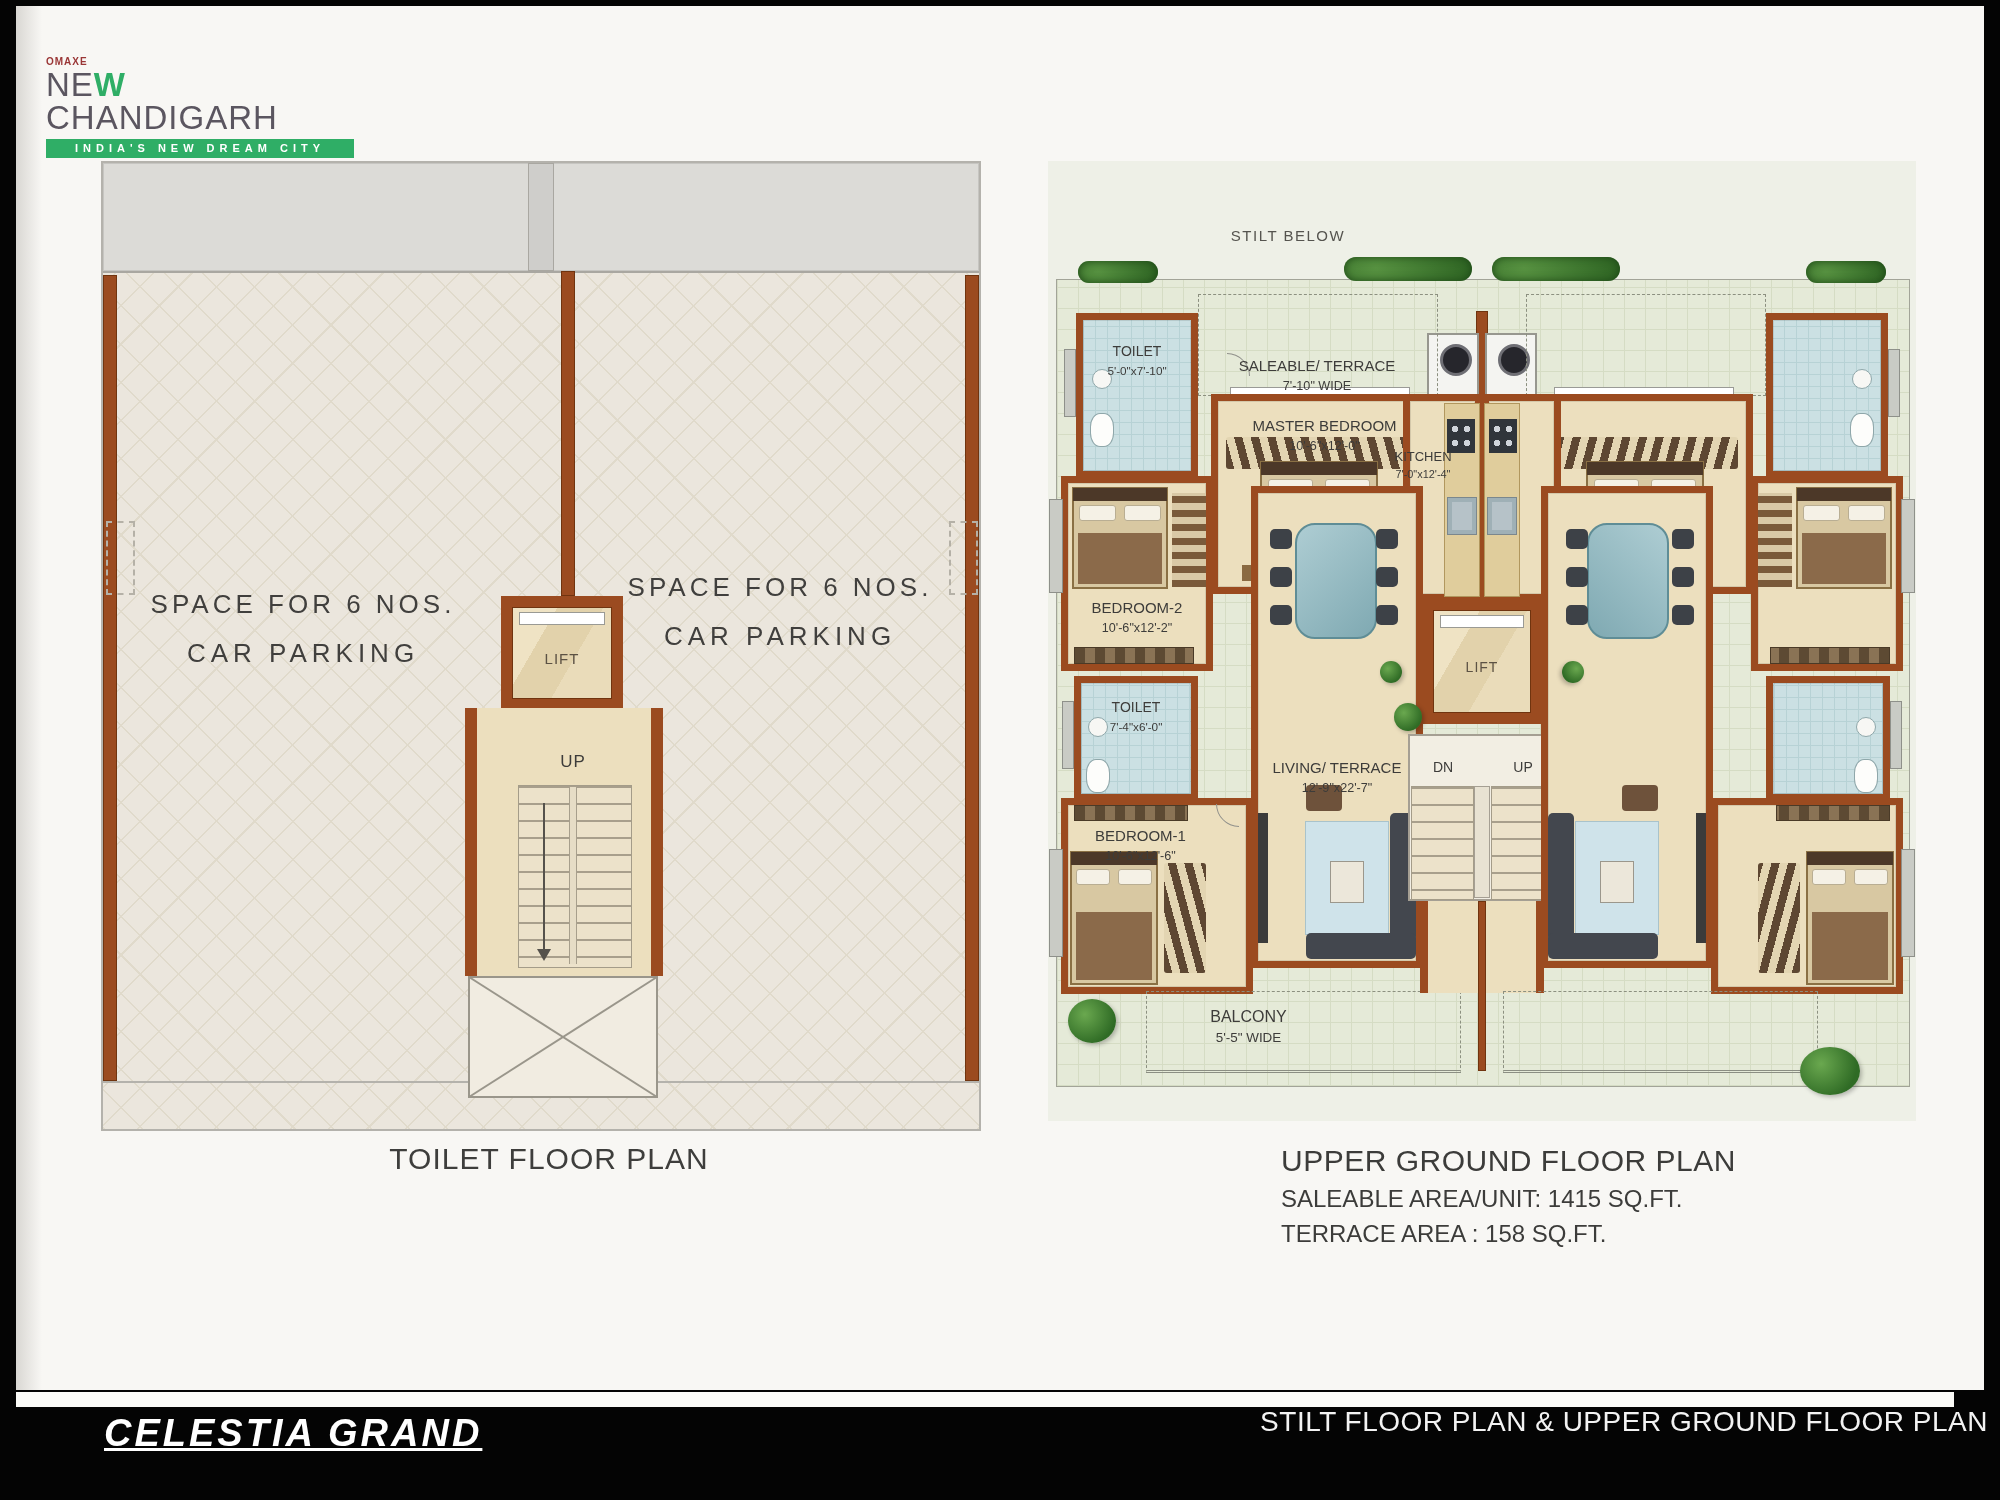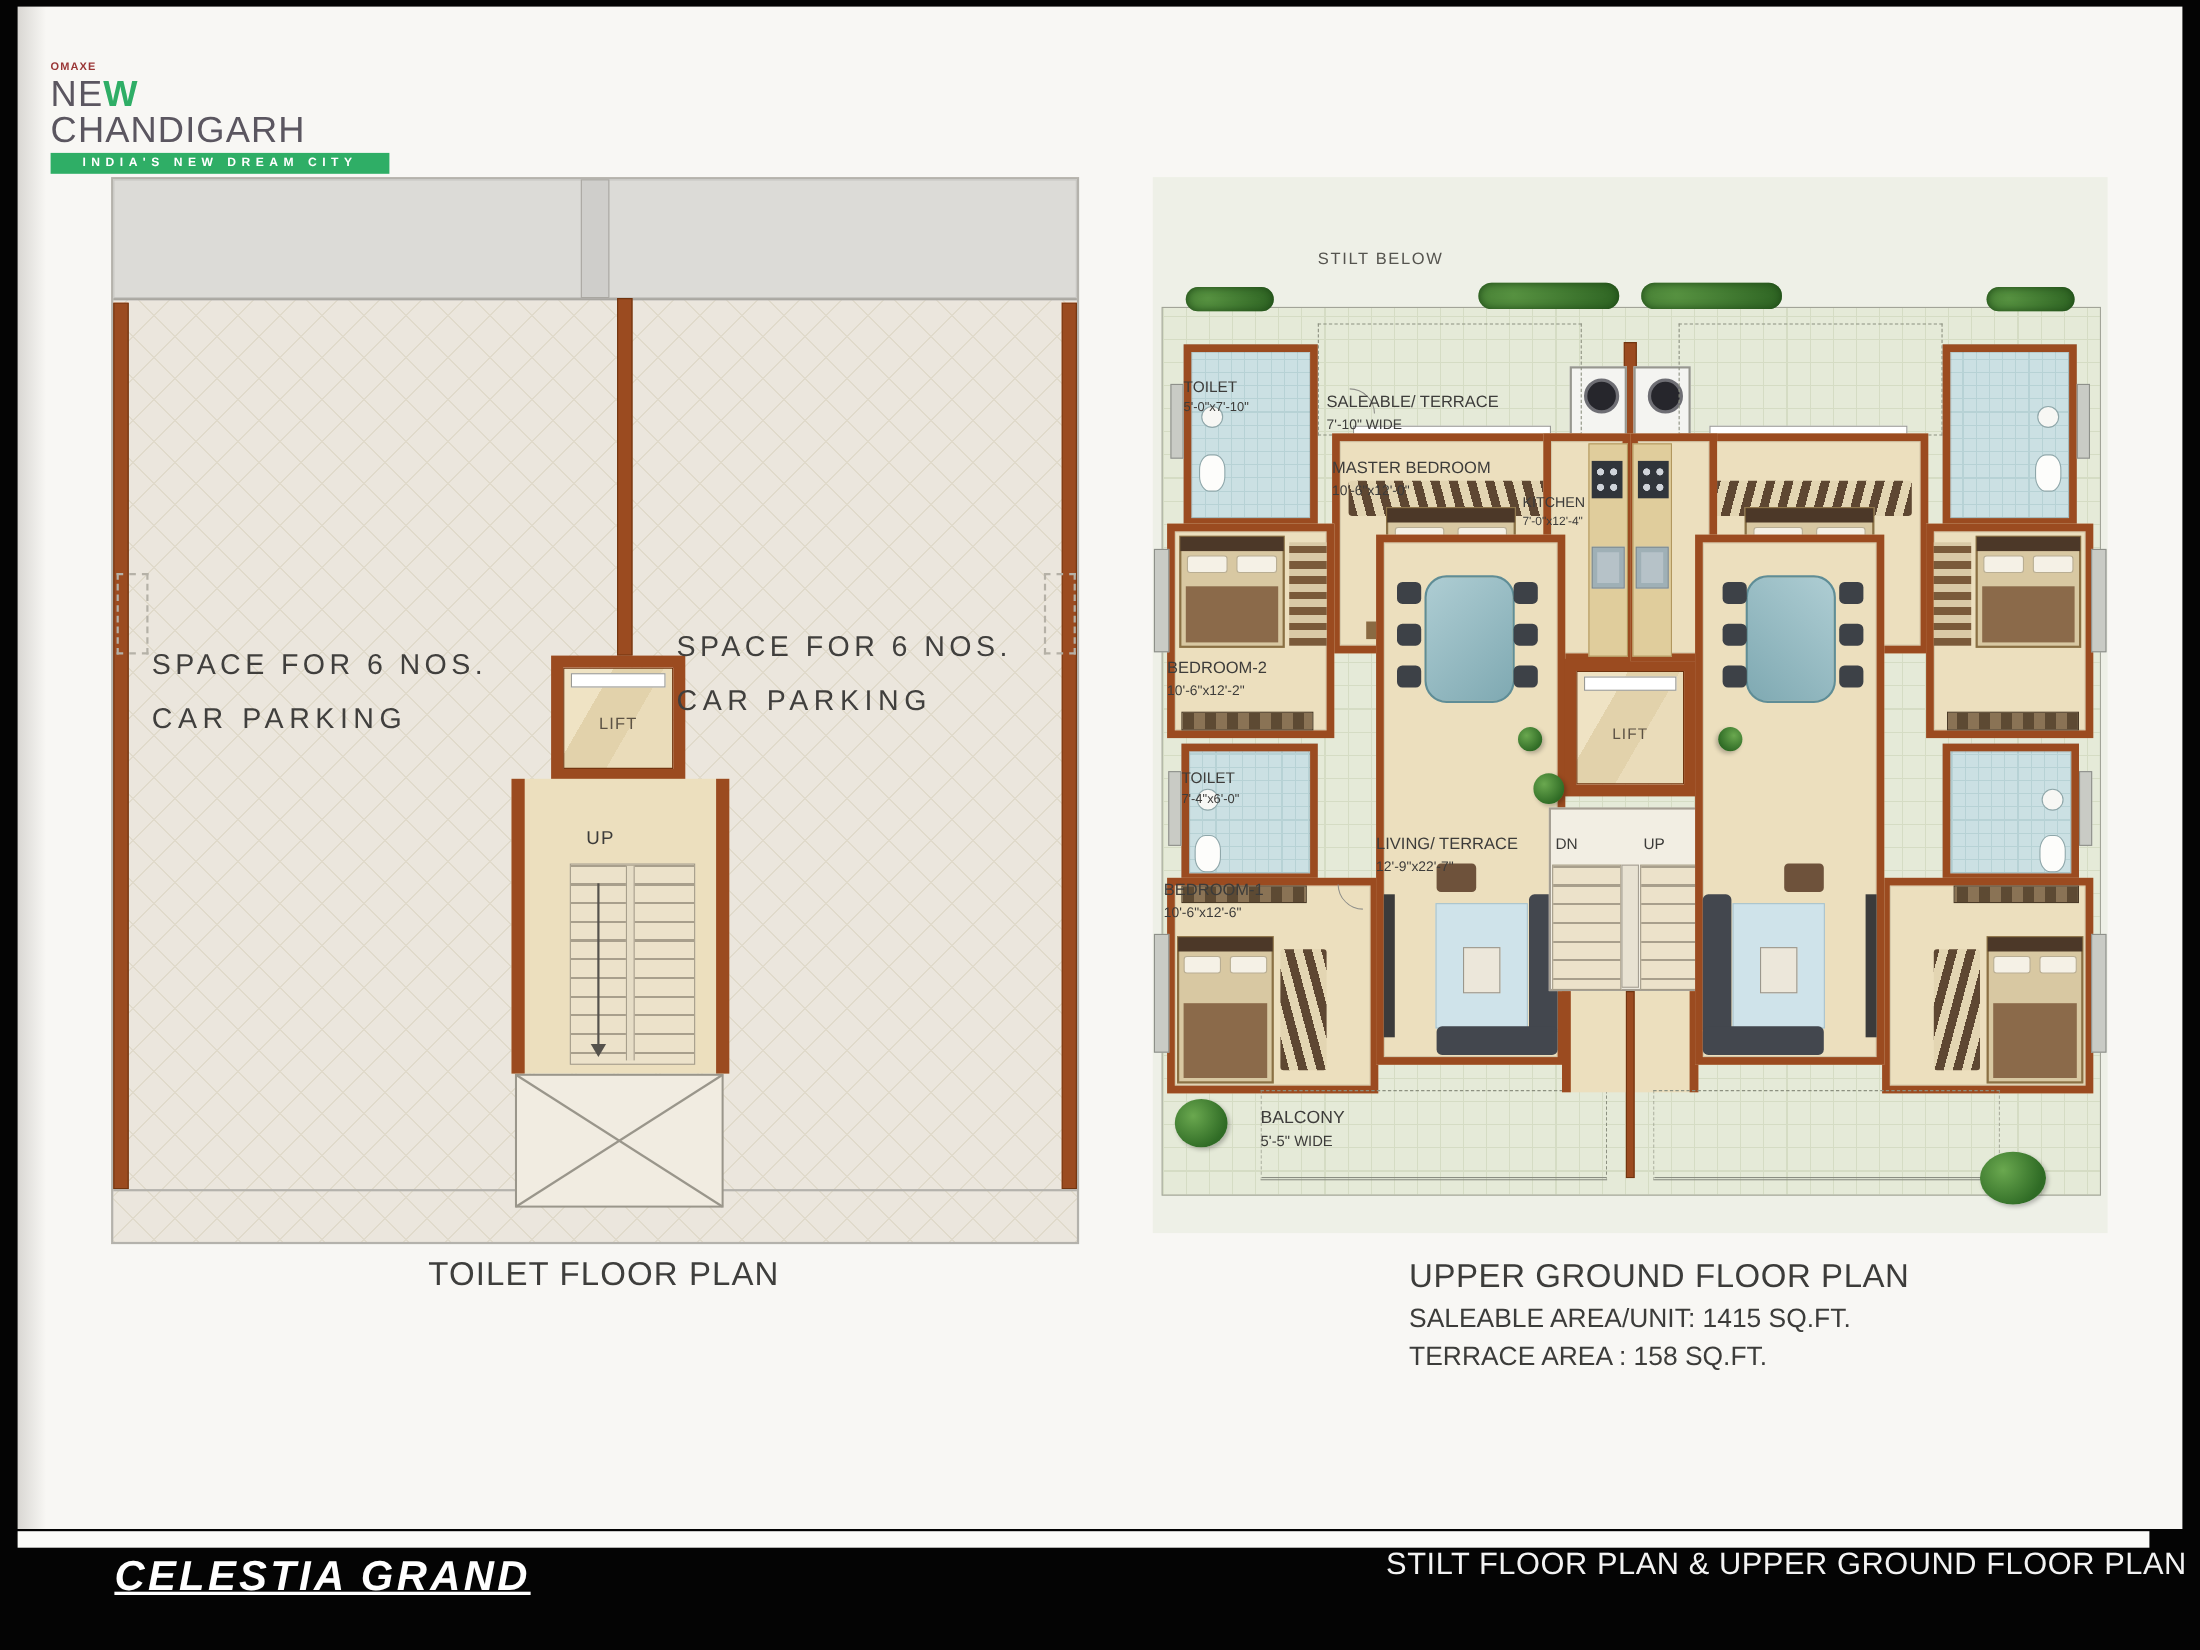--- a/index.html
+++ b/index.html
@@ -9,21 +9,21 @@
   #content{position:absolute;left:16px;top:6px;width:1968px;height:1384px;
            background:linear-gradient(90deg,#d9d7d3 0,#f8f7f4 26px,#f8f7f4 100%);}
   
   #logo{position:absolute;left:30px;top:50px;width:320px;}
   .brand{font-size:10px;font-weight:bold;letter-spacing:1px;color:#9a3636;}
   .logoname{font-size:33px;color:#5b5660;letter-spacing:1px;line-height:1;margin-top:1px;font-weight:400;}
   .logoname .w{color:#2fae66;font-weight:bold;}
   .tagline{margin-top:5px;width:308px;height:19px;background:#2fae66;color:#fff;
            font-size:11px;letter-spacing:5px;text-align:center;line-height:19px;font-weight:bold;}
   
-  .lbl{position:absolute;color:#3d3c3a;text-align:left;line-height:1.25;}
+  .lbl{position:absolute;color:#3d3c3a;text-align:center;line-height:1.25;}
   .lbl .dim{display:block;font-size:.84em;margin-top:3px;}
   .wall{position:absolute;background:#9b4b20;box-shadow:inset 0 0 0 1px #70340f;}
   .room{position:absolute;box-sizing:border-box;border:7px solid #9b4b20;box-shadow:inset 0 0 0 1px rgba(0,0,0,.10);}
   .cream{background:#ecdfbe;}
   .bluetile{background-color:#cbe0e3;background-image:
       repeating-linear-gradient(0deg,#b7d2d5 0 1px,transparent 1px 12px),
       repeating-linear-gradient(90deg,#b7d2d5 0 1px,transparent 1px 12px);}
   .marble{background:linear-gradient(120deg,#efe3c4 0 30%,#e2d2ab 30% 60%,#eadcba 60%);}
   .liftbox{position:absolute;box-sizing:border-box;border:11px solid #9b4b20;box-shadow:inset 0 0 0 1px #70340f;}
   .liftdoor{position:absolute;left:7px;right:7px;top:5px;height:11px;background:#fff;border:1px solid #9a9a94;}
@@ -247,21 +247,21 @@
       <span class="dim">10'-6"x12'-2"</span>
     </div>
     <div class="lbl" style="left:26px;top:538px;width:124px;font-size:14px;">
       <span>TOILET</span>
       <span class="dim">7'-4"x6'-0"</span>
     </div>
     <div class="lbl" style="left:203px;top:598px;width:172px;font-size:15px;">
       <span>LIVING/ TERRACE</span>
       <span class="dim">12'-9"x22'-7"</span>
     </div>
-    <div class="lbl" style="left:10px;top:640px;width:165px;font-size:15px;">
+    <div class="lbl" style="left:10px;top:666px;width:165px;font-size:15px;">
       <span>BEDROOM-1</span>
       <span class="dim">10'-6"x12'-6"</span>
     </div>
     <div class="lbl" style="left:98px;top:846px;width:205px;font-size:16px;">
       <span>BALCONY</span>
       <span class="dim">5'-5" WIDE</span>
     </div>
 
     <div class="liftbox marble" style="left:374px;top:438px;width:120px;height:125px;">
       <div class="liftdoor"></div>

